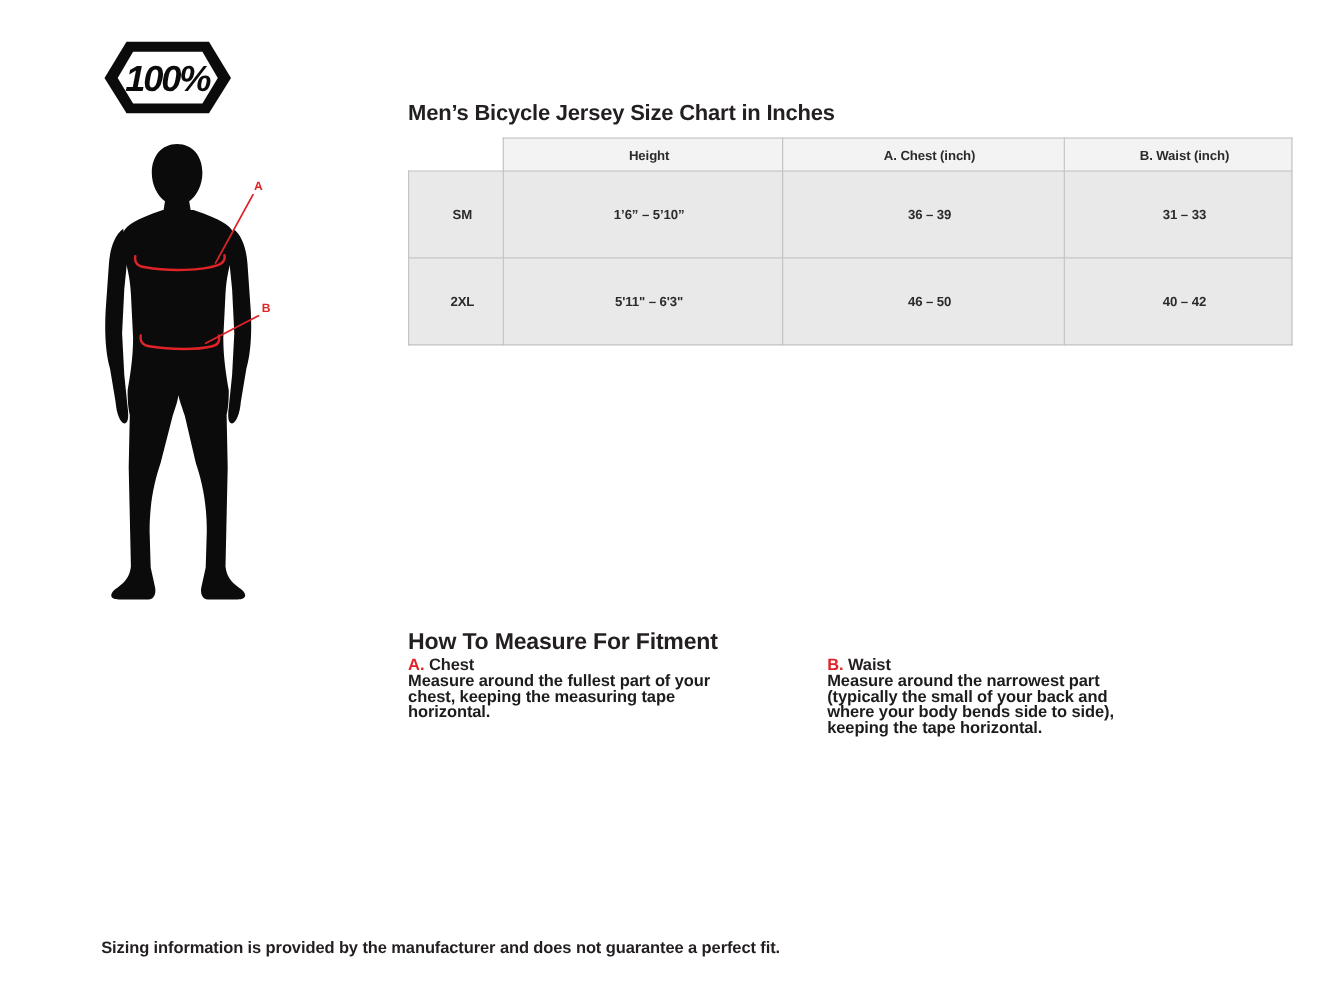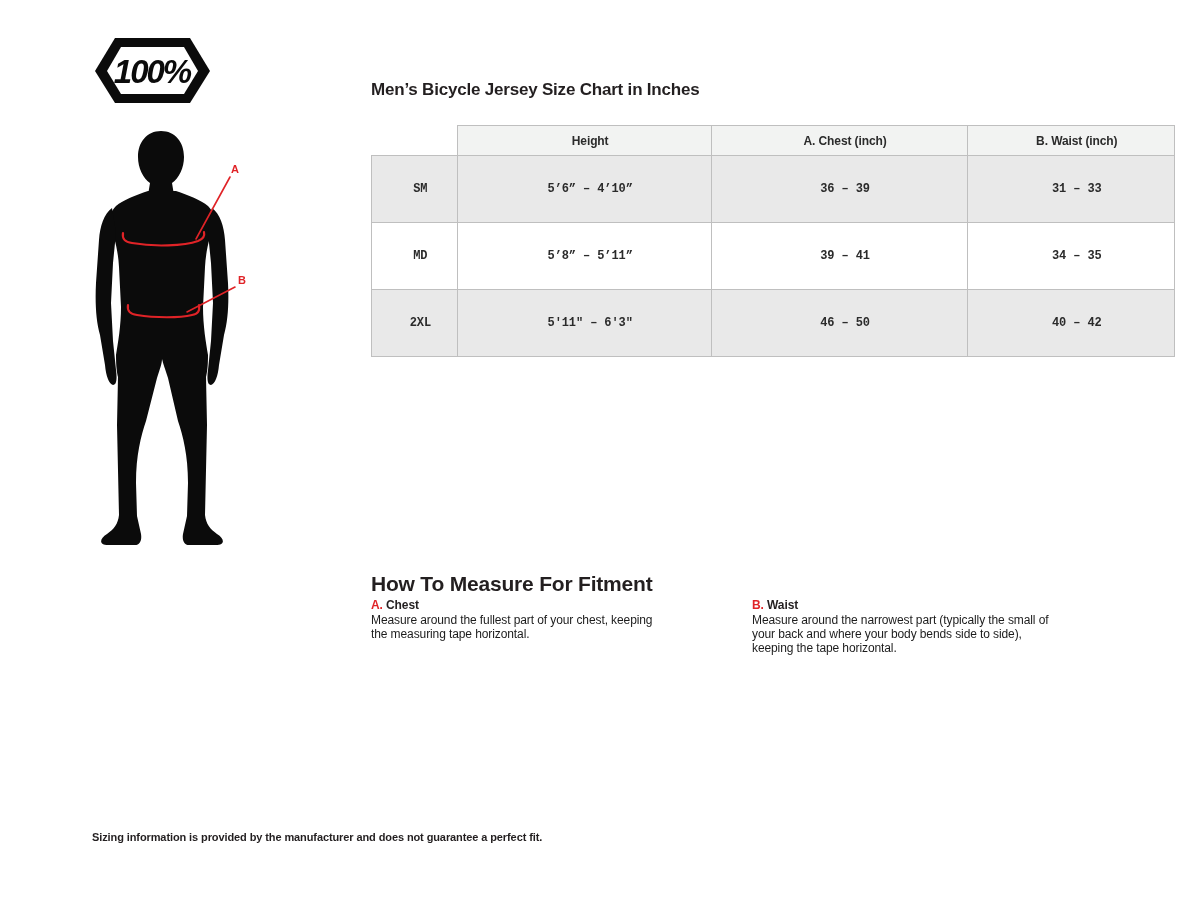--- a/index.html
+++ b/index.html
@@ -19,22 +19,22 @@
   }
 
   
   #logo { position: absolute; left: 60px; top: 34px; width: 121px; height: 73px; }
 
   
   #figure { position: absolute; left: 60px; top: 105px; width: 170px; height: 445px; }
 
   
   .page-title {
-    position: absolute; left: 339px; top: 80px;
-    font-size: 17px; font-weight: 700; letter-spacing: -0.2px;
+    position: absolute; left: 339px; top: 92px;
+    font-size: 20px; font-weight: 700; letter-spacing: -0.2px;
   }
   .section-title {
     position: absolute; left: 339px; top: 572px;
     font-size: 21px; font-weight: 700; letter-spacing: -0.2px;
   }
 
   
   .size-table {
     position: absolute; left: 339px; top: 125px;
     border-collapse: collapse;
@@ -45,42 +45,42 @@
     border: 1px solid #bfbfbf;
     font-size: 12px;
     font-weight: 700;
     text-align: center;
     color: #2b2b2b;
     letter-spacing: -0.1px;
     padding-left: 12px;
   }
   .size-table thead th { height: 30px; background: #f2f3f2; }
   .size-table thead th.corner { background: #ffffff; border: none; }
-  .size-table tbody td { height: 67px; background: #ffffff; font-family: Liberation Mono, monospace; }
+  .size-table tbody td { height: 79px; background: #ffffff; }
   .size-table tbody tr.stripe td { background: #e9e9e9; }
   .col-size  { width: 81px; }
   .col-height{ width: 240px; }
   .col-chest { width: 242px; }
   .col-waist { width: 196px; }
 
   
   .measure-col {
     position: absolute; top: 598px; width: 300px;
-    font-size: 12px; line-height: 14px; font-weight: 700; letter-spacing: -0.1px;
+    font-size: 15px; line-height: 14px; font-weight: 700; letter-spacing: -0.1px;
   }
   #measure-chest { left: 339px; }
   #measure-waist { left: 720px; }
   .measure-head { margin-bottom: 1px; }
   .measure-letter { color: #e02327; }
-  .measure-text { font-weight: 400; color: #1c1c1c; }
+  .measure-text { font-weight: 700; color: #1c1c1c; }
 
   
   .footer-note {
-    position: absolute; left: 60px; top: 831px;
-    font-size: 11px; line-height: 12.5px; font-weight: 700; letter-spacing: -0.1px;
+    position: absolute; left: 60px; top: 856px;
+    font-size: 15px; line-height: 12.5px; font-weight: 700; letter-spacing: -0.1px;
   }
 </style>
 </head>
 <body>
 
 <div id="page">
 
   <svg id="logo" viewBox="0 0 121 73" aria-hidden="true">
     <polygon points="3,37 23,4 98,4 118,37 98,69 23,69" fill="#0b0b0b"></polygon>
     <polygon points="15,37 29,13 92,13 106,37 92,60 29,60" fill="#ffffff"></polygon>
@@ -120,29 +120,23 @@
       <tr>
         <th class="corner col-size"></th>
         <th class="col-height">Height</th>
         <th class="col-chest">A. Chest (inch)</th>
         <th class="col-waist">B. Waist (inch)</th>
       </tr>
     </thead>
     <tbody>
       <tr class="stripe">
         <td>SM</td>
-        <td>5’6” – 4’10”</td>
+        <td>1’6” – 5’10”</td>
         <td>36 – 39</td>
         <td>31 – 33</td>
-      </tr>
-      <tr>
-        <td>MD</td>
-        <td>5’8” – 5’11”</td>
-        <td>39 – 41</td>
-        <td>34 – 35</td>
       </tr>
       <tr class="stripe">
         <td>2XL</td>
         <td>5'11" – 6'3"</td>
         <td>46 – 50</td>
         <td>40 – 42</td>
       </tr>
     </tbody>
   </table>
 

